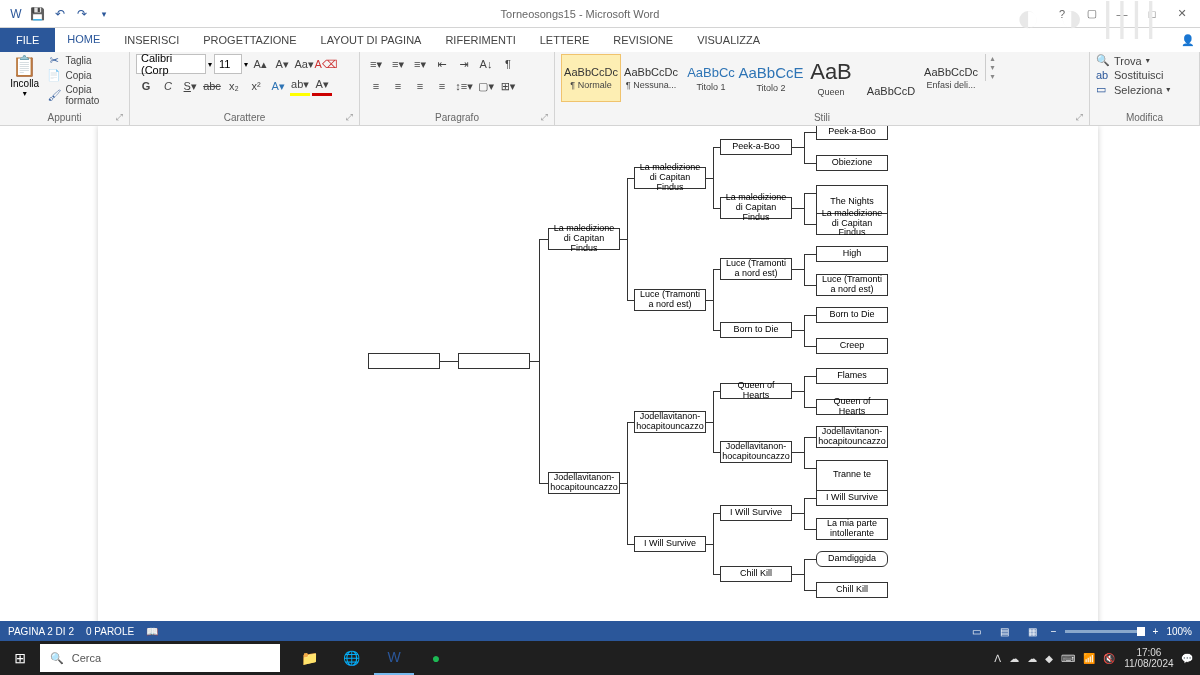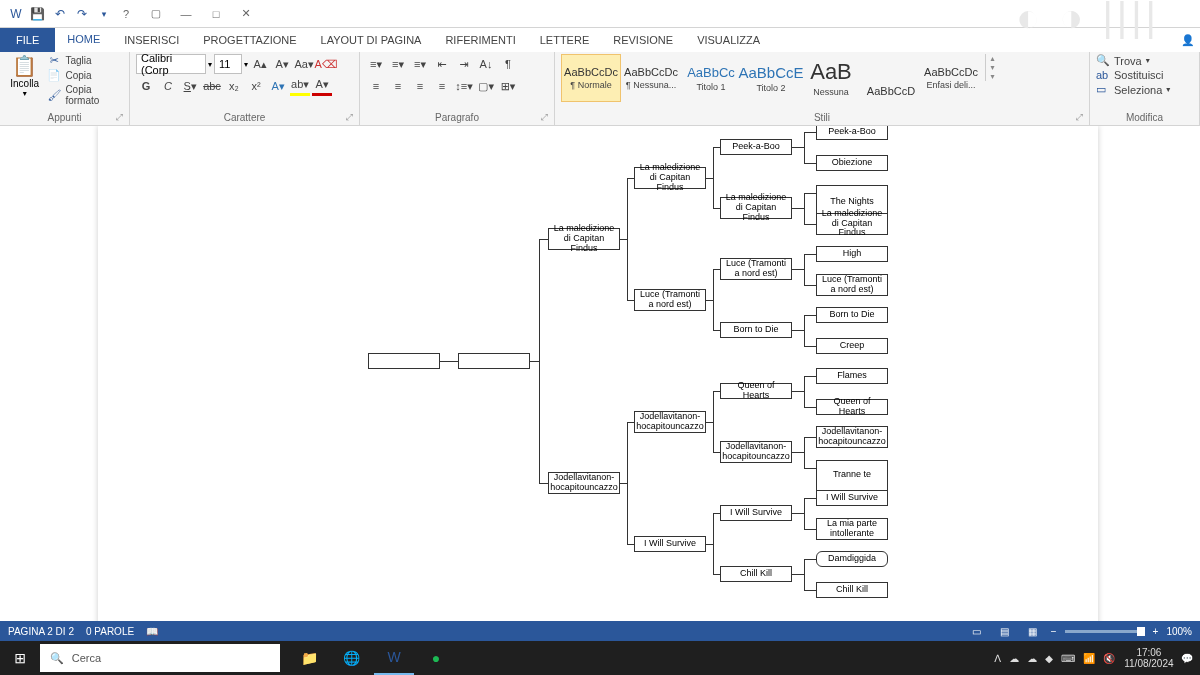--- a/index.html
+++ b/index.html
@@ -85,20 +85,21 @@
 <body>
 
 <div class="titlebar">
   <div class="qat">
     <span class="qaticon">W</span>
     <span class="qaticon">💾</span>
     <span class="qaticon">↶</span>
     <span class="qaticon">↷</span>
     <span class="qaticon" style="font-size:9px;">▾</span>
   </div>
+  <div class="title">Torneosongs15 - Microsoft Word</div>
   <div class="deco">◐ ◑ ||||</div>
   <div class="wincontrols">
     <span class="wcbtn">?</span>
     <span class="wcbtn">▢</span>
     <span class="wcbtn">—</span>
     <span class="wcbtn">□</span>
     <span class="wcbtn">✕</span>
   </div>
 </div>
 
@@ -217,21 +218,21 @@
           <div class="style-item">
             <div class="prev blue" style="font-size:13px;">AaBbCc</div>
             <div class="nm">Titolo 1</div>
           </div>
           <div class="style-item">
             <div class="prev blue" style="font-size:15px;">AaBbCcE</div>
             <div class="nm">Titolo 2</div>
           </div>
           <div class="style-item">
             <div class="prev" style="font-size:22px;">AaB</div>
-            <div class="nm">Nessuna</div>
+            <div class="nm">Queen</div>
           </div>
           <div class="style-item">
             <div class="prev" style="font-size:11px;margin-top:28px;">AaBbCcD</div>
             <div class="nm">Sottotitolo</div>
           </div>
           <div class="style-item">
             <div class="prev" style="font-size:11px;">AaBbCcDc</div>
             <div class="nm">Enfasi deli...</div>
           </div>
         </div>

